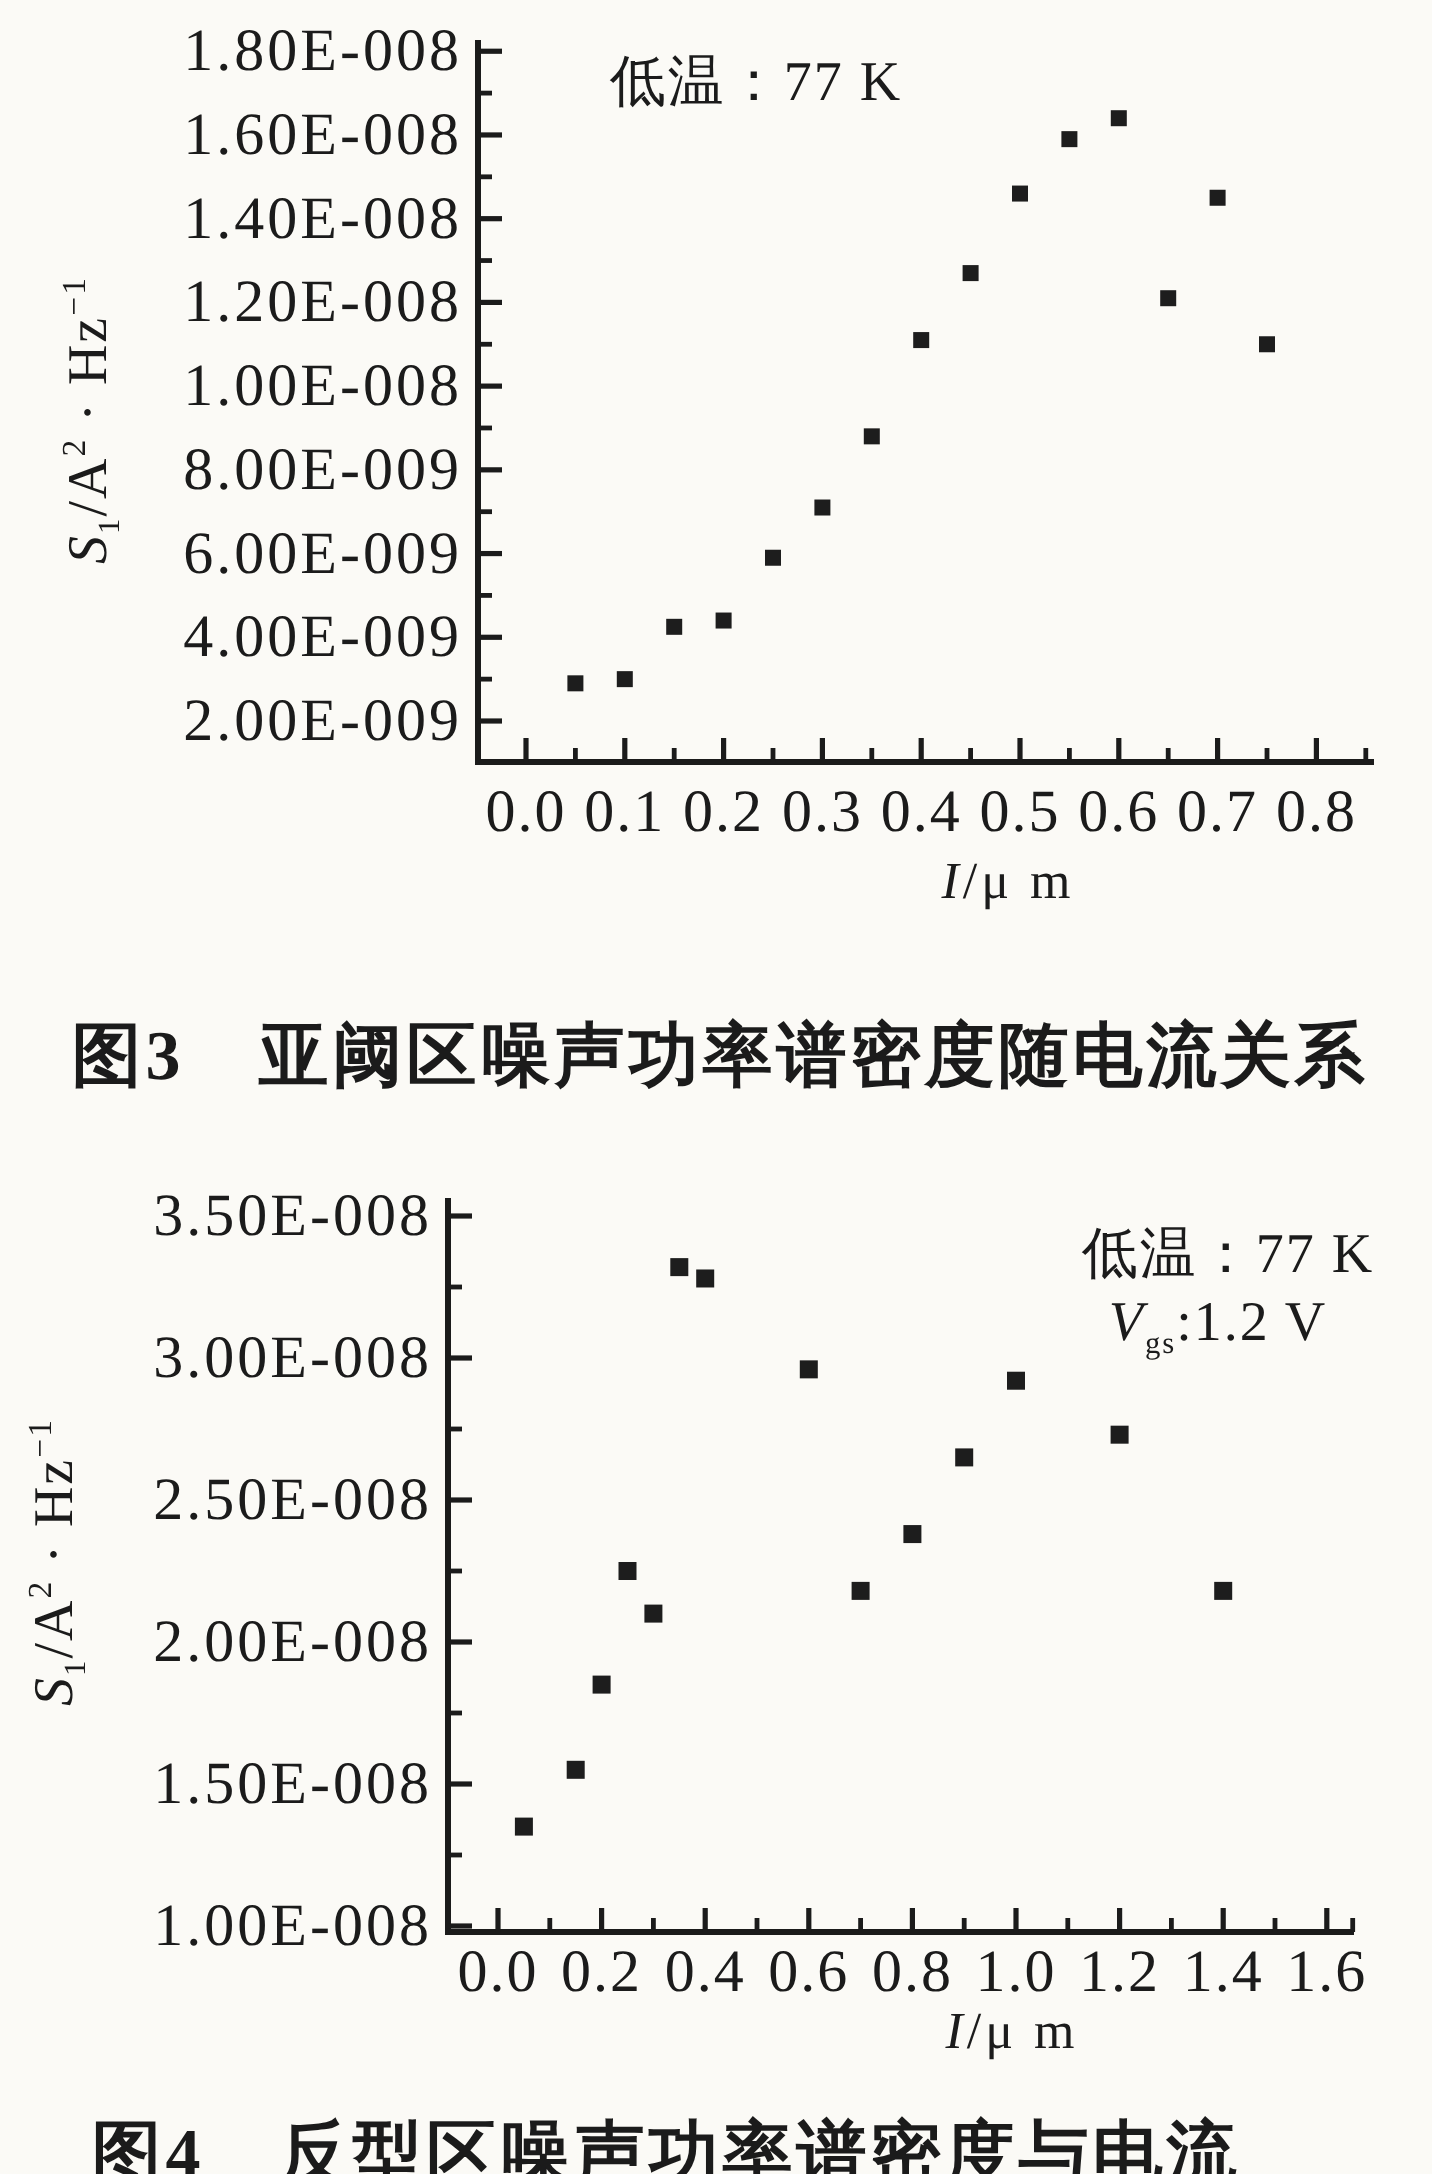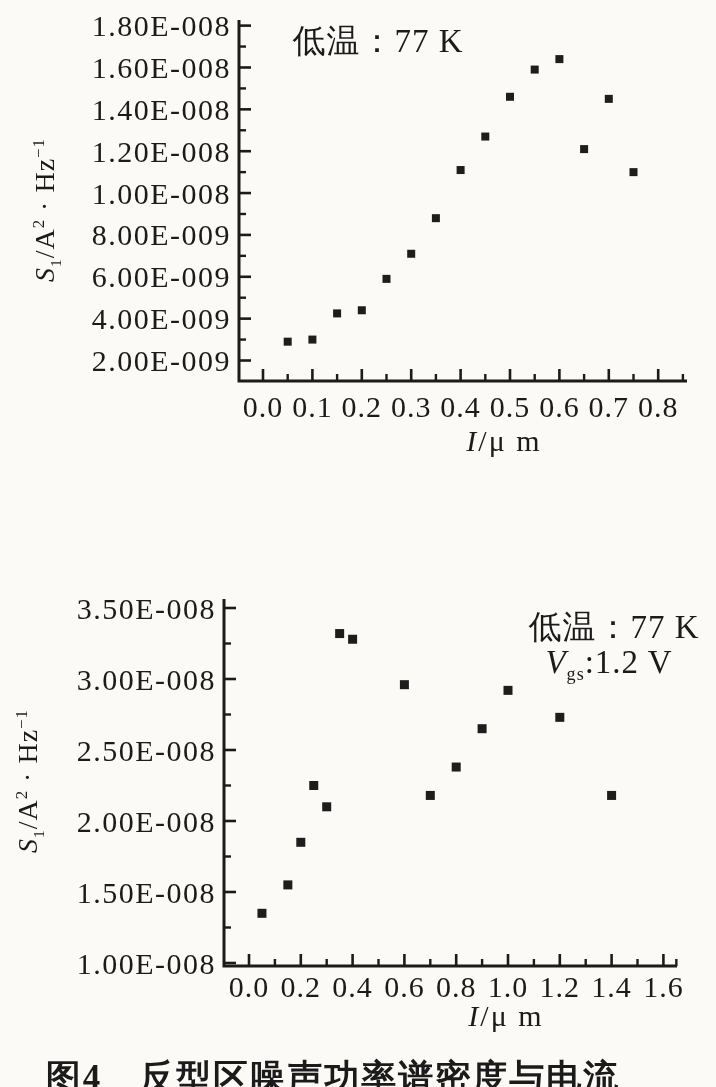--- a/index.html
+++ b/index.html
@@ -12,22 +12,22 @@
     font-family:"Liberation Serif","DejaVu Serif",serif;
     color:#1b1b1b;
   }
   svg.plots{position:absolute;left:0;top:0;}
   .abs{position:absolute;transform:translate(-50%,-50%);white-space:nowrap;}
   .ytitle{
     font-size:28px;
     transform:translate(-50%,-50%) rotate(-90deg);
     letter-spacing:1px;
   }
-  .xtitle{font-size:30px;letter-spacing:2px;}
-  .anno{font-size:33px;letter-spacing:1px;}
+  .xtitle{font-size:26px;letter-spacing:2px;}
+  .anno{font-size:28px;letter-spacing:1px;}
   .caption{
     font-size:35px;font-weight:bold;letter-spacing:2px;
   }
   sub{font-size:0.55em;line-height:0;}
   sup{font-size:0.6em;line-height:0;}
   i{font-style:italic;}
 </style>
 </head>
 <body>
 
@@ -160,20 +160,21 @@
       <rect x="451.70000000000005" y="762.54" width="9" height="9" fill="#1d1d1d"></rect>
       <rect x="477.6" y="724.2" width="9" height="9" fill="#1d1d1d"></rect>
       <rect x="503.5" y="685.86" width="9" height="9" fill="#1d1d1d"></rect>
       <rect x="555.3" y="712.84" width="9" height="9" fill="#1d1d1d"></rect>
       <rect x="607.0999999999999" y="790.94" width="9" height="9" fill="#1d1d1d"></rect>
     </svg>
 
   <div class="abs ytitle" style="left:45px;top:210px;"><i>S</i><sub>1</sub>/A<sup>2</sup> · Hz<sup>−1</sup></div>
   <div class="abs anno" style="left:378px;top:41px;">低温：77 K</div>
   <div class="abs xtitle" style="left:504px;top:441px;"><i>I</i>/μ m</div>
+  <div class="abs caption" style="left:360px;top:528px;">图3　亚阈区噪声功率谱密度随电流关系</div>
 
   <div class="abs ytitle" style="left:28px;top:781px;"><i>S</i><sub>1</sub>/A<sup>2</sup> · Hz<sup>−1</sup></div>
   <div class="abs anno" style="left:614px;top:627px;">低温：77 K</div>
   <div class="abs anno" style="left:609px;top:662px;"><i>V</i><sub>gs</sub>:1.2 V</div>
   <div class="abs xtitle" style="left:506px;top:1016px;"><i>I</i>/μ m</div>
   <div class="abs caption" style="left:333px;top:1061px;margin-top:16px;">图4　反型区噪声功率谱密度与电流</div>
 
 </div>
 
 </body></html>

